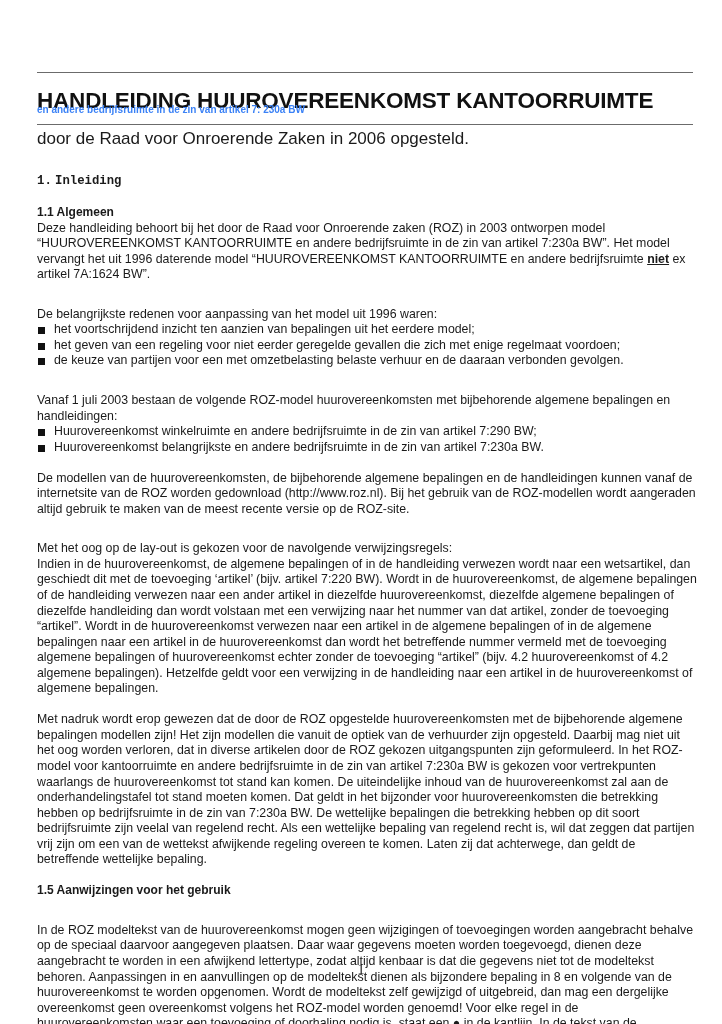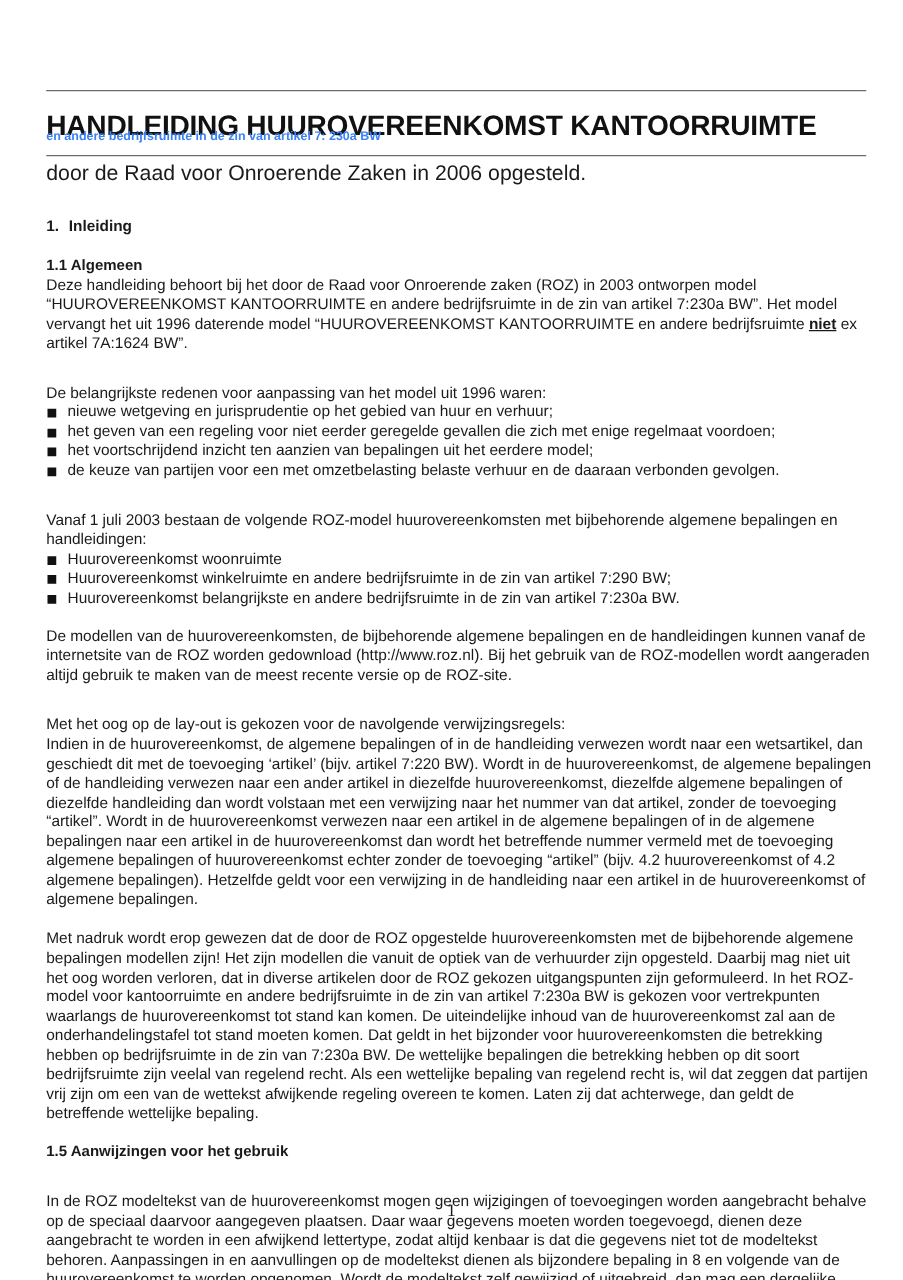--- a/index.html
+++ b/index.html
@@ -21,21 +21,21 @@
     font-size: 10px; font-weight: bold; color: #3b82f6; white-space: nowrap; line-height: 18px;
   }
   .byline {
     position: absolute; top: 131px; left: 0; margin: 0;
     font-size: 17px; white-space: nowrap; line-height: 15px;
   }
   .body {
     position: absolute; top: 174px; left: 0; width: 660px;
     font-size: 12.35px; line-height: 15.55px;
   }
-  .h1 { font-weight: bold; margin: 0 0 15.5px 0; font-size: 12.3px; }
+  .h1 { font-weight: bold; margin: 0 0 15.5px 0; font-size: 12.3px; font-family: Liberation Mono, monospace; }
   .h1 .num { display: inline-block; width: 18px; }
   .h2 { font-weight: bold; margin: 0; font-size: 12px; }
   p { margin: 0 0 15.55px 0; }
   p.nomb { margin-bottom: 0; margin-top: 24px; }
   ul.sq { list-style: none; margin: 0 0 15.55px 0; padding: 0; }
   ul.sq li { position: relative; padding-left: 17px; }
   ul.sq li::before {
     content: ""; position: absolute; left: 1px; top: 5px; width: 7px; height: 7px; background: #111;
   }
   u { text-decoration: underline; font-weight: bold; }
@@ -57,29 +57,27 @@
   <div class="body">
     <div class="h1">
       <span class="num">1.</span><span>Inleiding</span>
     </div>
 
     <div class="h2">1.1 Algemeen</div>
     <p><span>Deze handleiding behoort bij het door de Raad voor Onroerende zaken (ROZ) in 2003 ontworpen model “HUUROVEREENKOMST KANTOORRUIMTE en andere bedrijfsruimte in de zin van artikel 7:230a BW”. Het model vervangt het uit 1996 daterende model “HUUROVEREENKOMST KANTOORRUIMTE en andere bedrijfsruimte </span><u>niet</u><span> ex artikel 7A:1624 BW”.</span></p>
 
     <p class="nomb">De belangrijkste redenen voor aanpassing van het model uit 1996 waren:</p>
     <ul class="sq">
-      <li>nieuwe wetgeving en jurisprudentie op het gebied van huur en verhuur;</li>
+      <li>het voortschrijdend inzicht ten aanzien van bepalingen uit het eerdere model;</li>
       <li>het geven van een regeling voor niet eerder geregelde gevallen die zich met enige regelmaat voordoen;</li>
-      <li>het voortschrijdend inzicht ten aanzien van bepalingen uit het eerdere model;</li>
       <li>de keuze van partijen voor een met omzetbelasting belaste verhuur en de daaraan verbonden gevolgen.</li>
     </ul>
 
     <p class="nomb">Vanaf 1 juli 2003 bestaan de volgende ROZ-model huurovereenkomsten met bijbehorende algemene bepalingen en handleidingen:</p>
     <ul class="sq">
-      <li>Huurovereenkomst woonruimte</li>
       <li>Huurovereenkomst winkelruimte en andere bedrijfsruimte in de zin van artikel 7:290 BW;</li>
       <li>Huurovereenkomst belangrijkste en andere bedrijfsruimte in de zin van artikel 7:230a BW.</li>
     </ul>
 
     <p>De modellen van de huurovereenkomsten, de bijbehorende algemene bepalingen en de handleidingen kunnen vanaf de internetsite van de ROZ worden gedownload (http://www.roz.nl). Bij het gebruik van de ROZ-modellen wordt aangeraden altijd gebruik te maken van de meest recente versie op de ROZ-site.</p>
 
     <p class="nomb">Met het oog op de lay-out is gekozen voor de navolgende verwijzingsregels:</p>
     <p>Indien in de huurovereenkomst, de algemene bepalingen of in de handleiding verwezen wordt naar een wetsartikel, dan geschiedt dit met de toevoeging ‘artikel’ (bijv. artikel 7:220 BW). Wordt in de huurovereenkomst, de algemene bepalingen of de handleiding verwezen naar een ander artikel in diezelfde huurovereenkomst, diezelfde algemene bepalingen of diezelfde handleiding dan wordt volstaan met een verwijzing naar het nummer van dat artikel, zonder de toevoeging “artikel”. Wordt in de huurovereenkomst verwezen naar een artikel in de algemene bepalingen of in de algemene bepalingen naar een artikel in de huurovereenkomst dan wordt het betreffende nummer vermeld met de toevoeging algemene bepalingen of huurovereenkomst echter zonder de toevoeging “artikel” (bijv. 4.2 huurovereenkomst of 4.2 algemene bepalingen). Hetzelfde geldt voor een verwijzing in de handleiding naar een artikel in de huurovereenkomst of algemene bepalingen.</p>
 
     <p>Met nadruk wordt erop gewezen dat de door de ROZ opgestelde huurovereenkomsten met de bijbehorende algemene bepalingen modellen zijn! Het zijn modellen die vanuit de optiek van de verhuurder zijn opgesteld. Daarbij mag niet uit het oog worden verloren, dat in diverse artikelen door de ROZ gekozen uitgangspunten zijn geformuleerd. In het ROZ-model voor kantoorruimte en andere bedrijfsruimte in de zin van artikel 7:230a BW is gekozen voor vertrekpunten waarlangs de huurovereenkomst tot stand kan komen. De uiteindelijke inhoud van de huurovereenkomst zal aan de onderhandelingstafel tot stand moeten komen. Dat geldt in het bijzonder voor huurovereenkomsten die betrekking hebben op bedrijfsruimte in de zin van 7:230a BW. De wettelijke bepalingen die betrekking hebben op dit soort bedrijfsruimte zijn veelal van regelend recht. Als een wettelijke bepaling van regelend recht is, wil dat zeggen dat partijen vrij zijn om een van de wettekst afwijkende regeling overeen te komen. Laten zij dat achterwege, dan geldt de betreffende wettelijke bepaling.</p>

